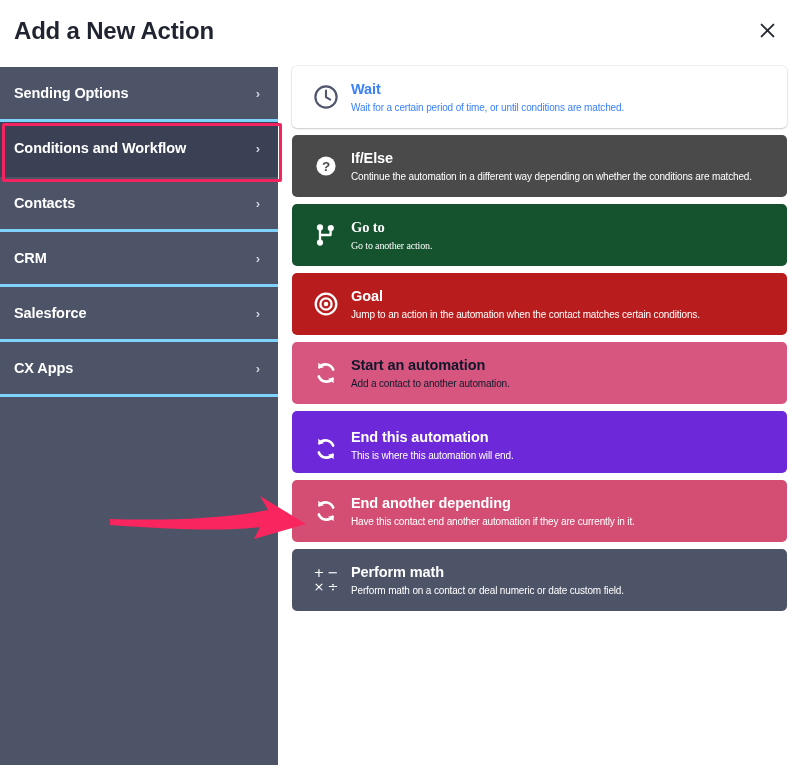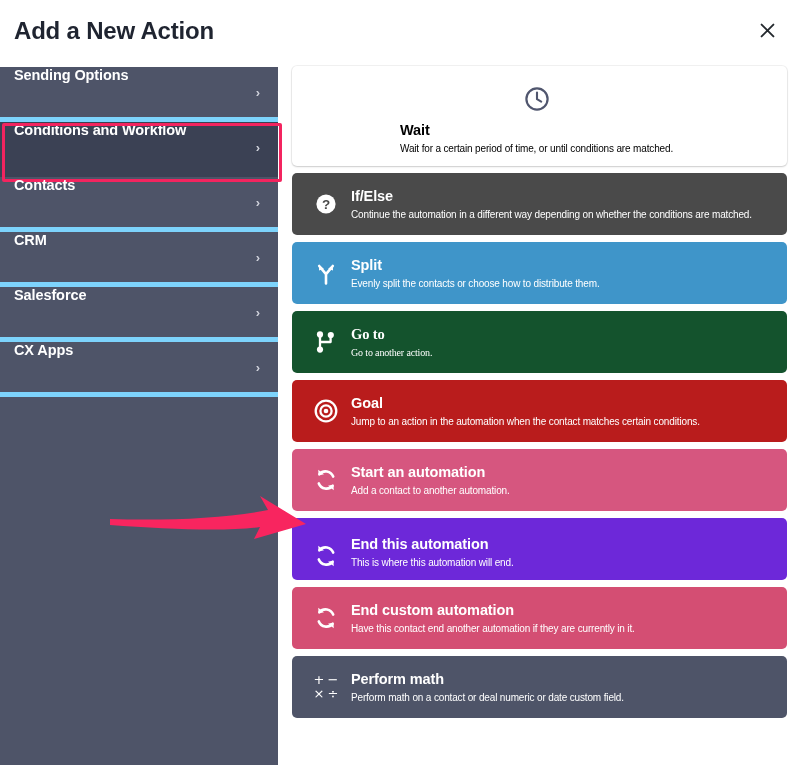--- a/index.html
+++ b/index.html
@@ -48,22 +48,23 @@
   .sidebar {
     position: absolute;
     left: 0; top: 67px;
     width: 278px; height: 698px;
     background: #4e5468;
   }
   .side-item {
     position: relative;
     height: 55px;
     display: flex;
+    align-items: center;
     padding: 0 18px 0 14px;
-    border-bottom: 5px solid #7dd3fc;
+    border-bottom: 3px solid #7dd3fc;
     cursor: pointer;
     color: #ffffff;
   }
   .side-item .label {
     font-size: 14.5px;
     font-weight: bold;
     letter-spacing: -0.1px;
   }
   .side-item .chev {
     position: absolute;
@@ -188,21 +189,21 @@
         <span class="label">Salesforce</span>
         <span class="chev">›</span>
       </div>
       <div class="side-item">
         <span class="label">CX Apps</span>
         <span class="chev">›</span>
       </div>
     </div>
 
   <div class="cards" id="cards">
-      <div class="card wait" style="color: #000000; flex-direction: column;">
+      <div class="card wait" style="color: #3b82f6;">
         <div class="card-icon">
           <svg width="26" height="26" viewBox="0 0 26 26">
             <circle cx="13" cy="13" r="10.6" fill="none" stroke="#50566e" stroke-width="2.2"></circle>
             <path d="M13 6.6 L13 13.2 L17.2 15.6" fill="none" stroke="#50566e" stroke-width="2.1" stroke-linecap="round" stroke-linejoin="round"></path>
           </svg>
         </div>
         <div class="card-text">
           <div class="card-title">Wait</div>
           <div class="card-desc">Wait for a certain period of time, or until conditions are matched.</div>
         </div>
@@ -210,33 +211,20 @@
       <div class="card" style="background: rgb(74, 74, 74); color: rgb(255, 255, 255);">
         <div class="card-icon">
           <svg width="26" height="26" viewBox="0 0 26 26">
             <circle cx="13" cy="13" r="9.6" fill="#ffffff"></circle>
             <text x="13" y="17.6" text-anchor="middle" font-family="Liberation Sans, sans-serif" font-size="13.5" font-weight="bold" fill="#4a4a4a">?</text>
           </svg>
         </div>
         <div class="card-text">
           <div class="card-title">If/Else</div>
           <div class="card-desc">Continue the automation in a different way depending on whether the conditions are matched.</div>
-        </div>
-      </div>
-      <div class="card" style="background: rgb(63, 149, 201); color: rgb(255, 255, 255);">
-        <div class="card-icon">
-          <svg width="26" height="26" viewBox="0 0 26 26">
-            <path d="M13 23.5 L13 14.2 L6.2 6.0 M13 14.2 L19.8 6.0" fill="none" stroke="#ffffff" stroke-width="2.6" stroke-linecap="round" stroke-linejoin="round"></path>
-            <path d="M6.2 5.2 L6.0 10.4 L10.9 8.7 Z" fill="#ffffff"></path>
-            <path d="M19.8 5.2 L20.0 10.4 L15.1 8.7 Z" fill="#ffffff"></path>
-          </svg>
-        </div>
-        <div class="card-text">
-          <div class="card-title">Split</div>
-          <div class="card-desc">Evenly split the contacts or choose how to distribute them.</div>
         </div>
       </div>
       <div class="card" style="background: #14532d; color: rgb(255, 255, 255); font-family: Liberation Serif, serif;">
         <div class="card-icon">
           <svg width="26" height="26" viewBox="0 0 26 26">
             <path d="M7 6.6 L7 19.4 M7 13 L17.6 13 L17.6 8.4" fill="none" stroke="#ffffff" stroke-width="2.3" stroke-linecap="round" stroke-linejoin="round"></path>
             <circle cx="7" cy="5.4" r="3.1" fill="#ffffff"></circle>
             <circle cx="7" cy="20.6" r="3.1" fill="#ffffff"></circle>
             <circle cx="17.8" cy="6.0" r="3.1" fill="#ffffff"></circle>
           </svg>
@@ -252,21 +240,21 @@
             <circle cx="13" cy="13" r="10.3" fill="none" stroke="#ffffff" stroke-width="2.3"></circle>
             <circle cx="13" cy="13" r="5.6" fill="none" stroke="#ffffff" stroke-width="2.3"></circle>
             <circle cx="13" cy="13" r="2.3" fill="#ffffff"></circle>
           </svg>
         </div>
         <div class="card-text">
           <div class="card-title">Goal</div>
           <div class="card-desc">Jump to an action in the automation when the contact matches certain conditions.</div>
         </div>
       </div>
-      <div class="card" style="background: rgb(214, 86, 127); color: #ffffff; justify-content: center;">
+      <div class="card" style="background: rgb(214, 86, 127); color: #0f172a; justify-content: center;">
         <div class="card-icon">
           <svg width="26" height="26" viewBox="0 0 26 26">
             <path d="M20.2 9.6 A8.2 8.2 0 0 0 6.4 7.2" fill="none" stroke="#ffffff" stroke-width="2.6" stroke-linecap="round"></path>
             <path d="M5.2 2.8 L5.6 8.4 L11.0 7.2 Z" fill="#ffffff"></path>
             <path d="M5.8 16.4 A8.2 8.2 0 0 0 19.6 18.8" fill="none" stroke="#ffffff" stroke-width="2.6" stroke-linecap="round"></path>
             <path d="M20.8 23.2 L20.4 17.6 L15.0 18.8 Z" fill="#ffffff"></path>
           </svg>
         </div>
         <div class="card-text">
           <div class="card-title">Start an automation</div>
@@ -290,21 +278,21 @@
       <div class="card" style="background: rgb(212, 78, 115); color: rgb(255, 255, 255);">
         <div class="card-icon">
           <svg width="26" height="26" viewBox="0 0 26 26">
             <path d="M20.2 9.6 A8.2 8.2 0 0 0 6.4 7.2" fill="none" stroke="#ffffff" stroke-width="2.6" stroke-linecap="round"></path>
             <path d="M5.2 2.8 L5.6 8.4 L11.0 7.2 Z" fill="#ffffff"></path>
             <path d="M5.8 16.4 A8.2 8.2 0 0 0 19.6 18.8" fill="none" stroke="#ffffff" stroke-width="2.6" stroke-linecap="round"></path>
             <path d="M20.8 23.2 L20.4 17.6 L15.0 18.8 Z" fill="#ffffff"></path>
           </svg>
         </div>
         <div class="card-text">
-          <div class="card-title">End custom automation</div>
+          <div class="card-title">End another depending</div>
           <div class="card-desc">Have this contact end another automation if they are currently in it.</div>
         </div>
       </div>
       <div class="card" style="background: rgb(78, 84, 104); color: rgb(255, 255, 255);">
         <div class="card-icon">
           <div class="math-icon">
             <span>+</span>
             <span>−</span>
             <span>×</span>
             <span>÷</span>

